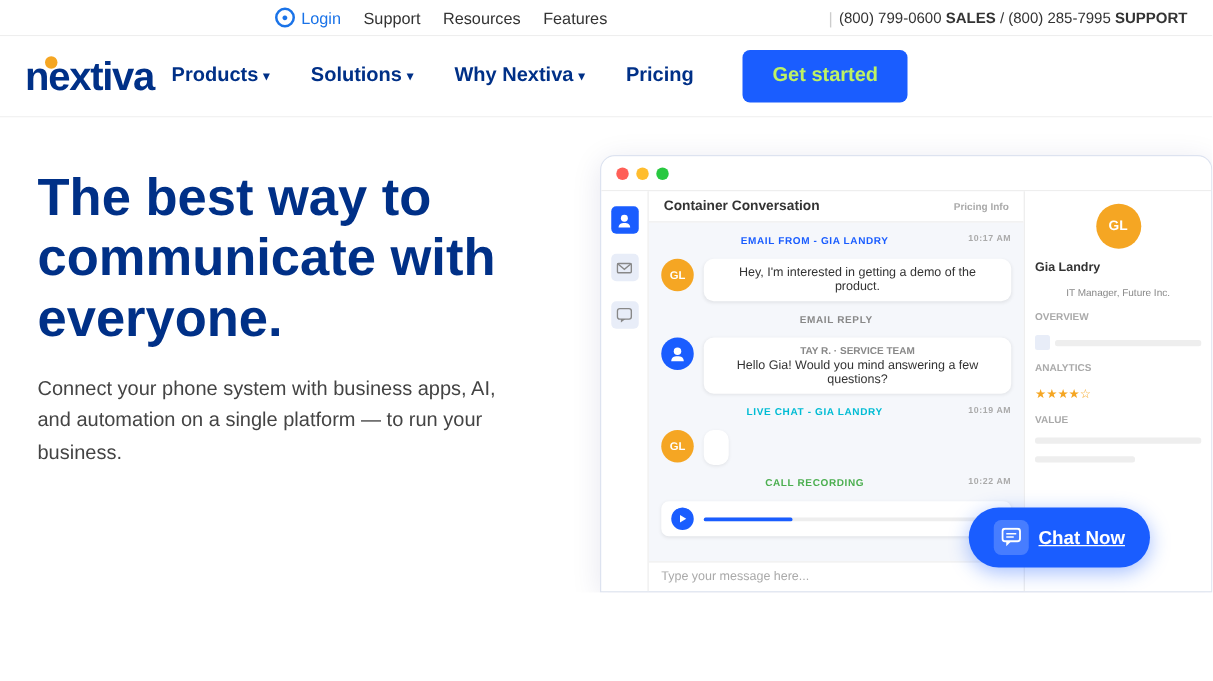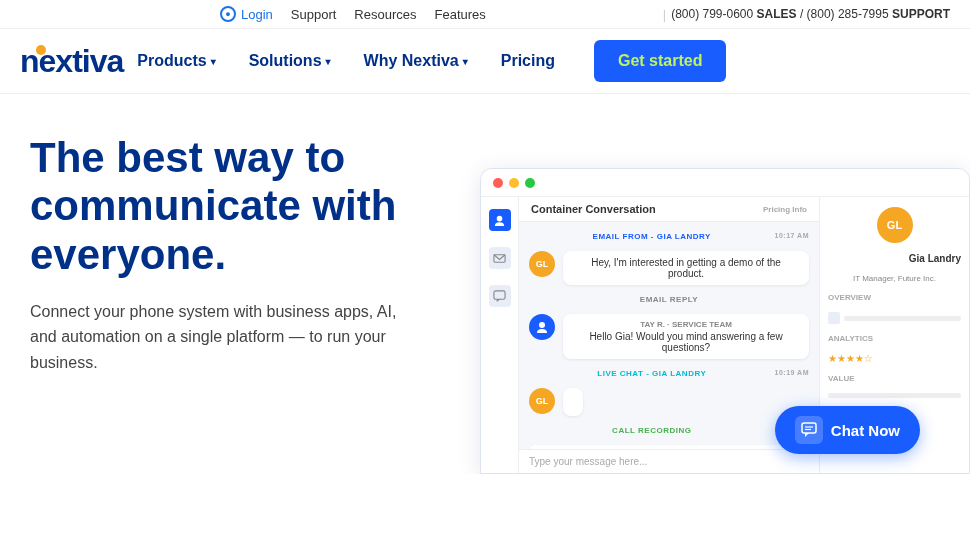--- a/index.html
+++ b/index.html
@@ -125,21 +125,20 @@
       position: absolute;
       top: 0;
       left: 0;
       right: -30px;
       bottom: 0;
       background: #f5f7fb;
       border-radius: 12px 12px 0 0;
       border: 1px solid #dde3f0;
       overflow: hidden;
       box-shadow: 0 4px 24px rgba(0,0,100,0.10);
-      margin-top: 44px;
     }
     .mockup-titlebar {
       background: #fff;
       height: 28px;
       display: flex;
       align-items: center;
       padding: 0 12px;
       gap: 6px;
       border-bottom: 1px solid #eee;
     }
@@ -272,21 +271,21 @@
       background: #f5a623;
       display: flex;
       align-items: center;
       justify-content: center;
       font-size: 11px;
       font-weight: 700;
       color: #fff;
       margin: 0 auto;
     }
     .customer-name {
-      text-align: right;
+      text-align: left;
       font-size: 10px;
       font-weight: 700;
       color: #333;
     }
     .customer-title {
       text-align: center;
       font-size: 8px;
       color: #888;
     }
     .panel-section-title {
@@ -320,20 +319,21 @@
       border-radius: 30px;
       padding: 10px 20px;
       font-size: 15px;
       font-weight: 700;
       display: flex;
       align-items: center;
       gap: 8px;
       box-shadow: 0 4px 16px rgba(26,93,255,0.4);
       cursor: pointer;
       z-index: 10;
+      text-decoration: underline;
     }
     .chat-icon-box {
       width: 28px;
       height: 28px;
       background: rgba(255,255,255,0.2);
       border-radius: 6px;
       display: flex;
       align-items: center;
       justify-content: center;
     }

